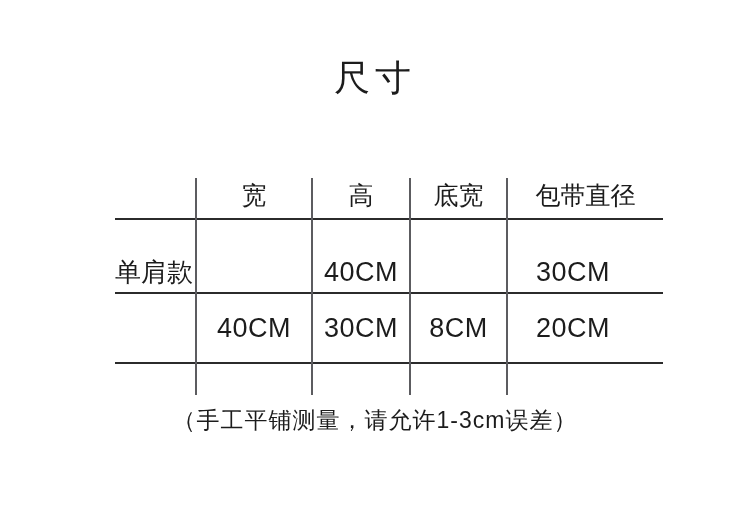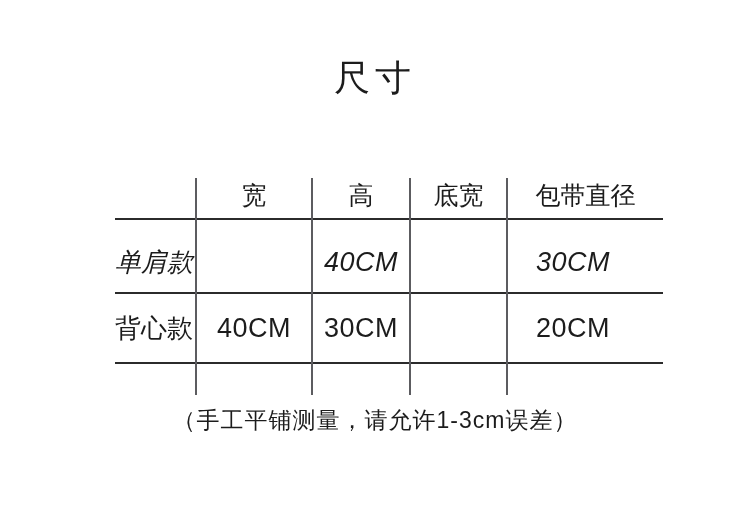--- a/index.html
+++ b/index.html
@@ -47,21 +47,21 @@
   .vline.v3 { left: 409px; }
   .vline.v4 { left: 506px; }
   .cell {
     position: absolute;
     display: flex;
     align-items: center;
     justify-content: center;
     white-space: nowrap;
   }
   .hdr  { top: 174px; height: 42px; font-size: 25px; font-weight: 500; }
-  .row0 { top: 228px; height: 68px; font-style: italic; }
+  .row0 { top: 238px; height: 68px; }
   .row1 { top: 296px; height: 64px; }
   .rowlabel { font-size: 26px; font-weight: 500; }
   .val { font-size: 27px; font-weight: 500; letter-spacing: 0.5px; }
   .c0 { left: 112px; width: 84px;  }
   .c1 { left: 197px; width: 114px; }
   .c2 { left: 313px; width: 96px;  }
   .c3 { left: 411px; width: 95px;  }
   .c4 { left: 508px; width: 130px; }
   .c4hdr { left: 508px; width: 155px; }
   .footnote {
@@ -96,22 +96,22 @@
     <div class="cell hdr c1">宽</div>
     <div class="cell hdr c2">高</div>
     <div class="cell hdr c4hdr">包带直径</div>
     <div class="cell hdr c3">底宽</div>
 
     <div class="cell row0 rowlabel c0">单肩款</div>
     <div class="cell row0 val c2">40CM</div>
     <div class="cell row0 val c3"></div>
     <div class="cell row0 val c4">30CM</div>
 
-    <div class="cell row1 rowlabel c0">背心款</div>
     <div class="cell row1 val c1">40CM</div>
     <div class="cell row1 val c2">30CM</div>
+    <div class="cell row1 val c3">8CM</div>
     <div class="cell row1 val c4">20CM</div>
 
   </div>
 
   <div class="footnote">（手工平铺测量，请允许1-3cm误差）</div>
 
 </div>
 
 </body></html>

